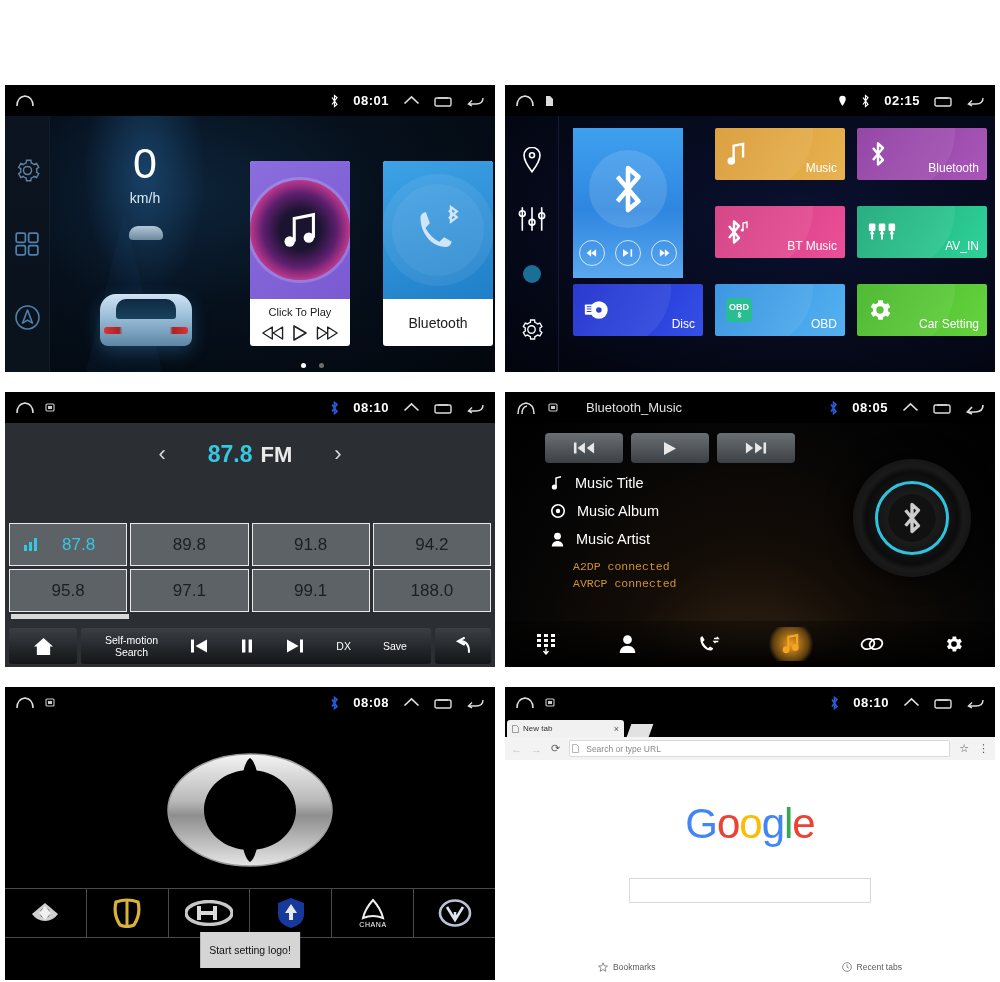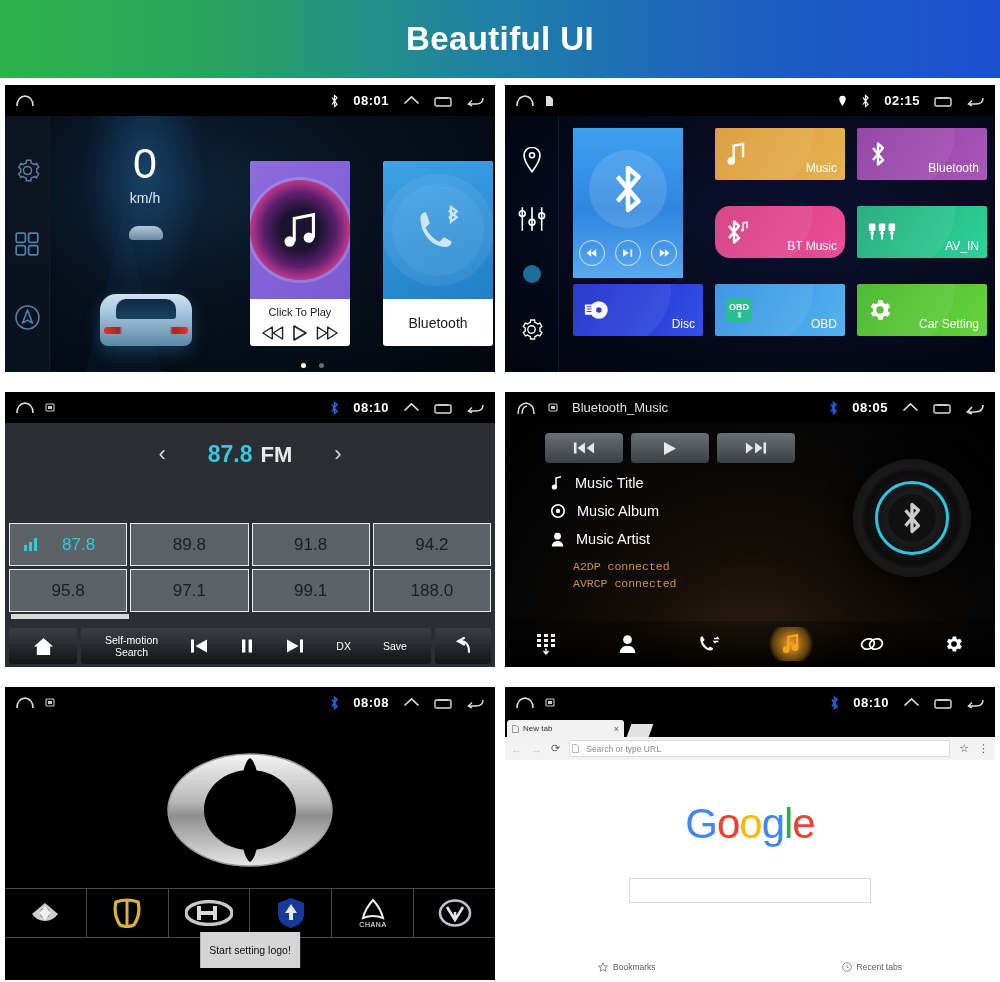--- a/index.html
+++ b/index.html
@@ -35,21 +35,21 @@
   
   .statusbar {
     position:absolute; left:0; top:0; width:100%; height:31px;
     background:#000; display:flex; align-items:center;
     padding:0 10px; color:#e8e8e8; font-size:12px; z-index:9;
   }
   .sb-left { display:flex; align-items:center; gap:10px; }
   .sb-right { margin-left:auto; display:flex; align-items:center; gap:14px; }
   .sb-time { font-size:13px; font-weight:700; color:#fff; letter-spacing:.5px; }
   .ico { display:inline-block; line-height:0; }
-  .sb-title { color:#e0e0e0; font-size:13px; margin-left:4px; }
+  .sb-title { color:#e0e0e0; font-size:13px; margin-left:18px; }
 
   
   .c1-body { position:absolute; left:0; top:31px; width:100%; height:256px;
     background: radial-gradient(ellipse at 38% 30%, #0d2338 0%, #06101c 45%, #03070d 100%); }
   .side-rail { position:absolute; left:0; top:0; width:45px; height:100%;
     background: linear-gradient(180deg,#0b1420,#0a121c); border-right:1px solid #121c2a;
     display:flex; flex-direction:column; align-items:center; justify-content:space-around; padding:18px 0; }
   .rail-ic { opacity:.85; }
   .road { position:absolute; left:45px; top:0; width:190px; height:100%;
      background: radial-gradient(ellipse at 50% 22%, rgba(40,110,170,.45) 0%, rgba(10,30,55,.15) 45%, rgba(0,0,0,0) 72%); }
@@ -180,23 +180,20 @@
   .ntp-foot { position:absolute; left:0; bottom:8px; width:100%;
     display:flex; justify-content:space-around; font-size:8.5px; color:#5a5a5a; }
   .ntp-foot div { display:flex; align-items:center; gap:5px; }
   svg { display:block; }
 </style>
 </head>
 <body>
 
 <div class="page">
 
-  <div class="banner">
-    <h1>Beautiful UI</h1>
-  </div>
 
   <div class="grid">
 
     <div class="cell c1">
       <div class="statusbar">
         <div class="sb-left">
           <span class="ico">
             <svg width="20" height="13" viewBox="0 0 20 13">
                 <path d="M2 12 Q2 3 10 2 Q18 3 18 12" fill="none" stroke="#ddd" stroke-width="1.6"></path>
               </svg>
@@ -414,21 +411,21 @@
 
         <div class="tile" style="left:352px;top:12px;background:linear-gradient(120deg,#8d3aa0,#a957b8);">
           <span class="t-ic">
             <svg width="22" height="28" viewBox="0 0 20 28">
                 <path d="M5 8 L15 20 L10 24.5 L10 3.5 L15 8 L5 20" fill="none" stroke="#fff" stroke-width="2.4" stroke-linejoin="round"></path>
               </svg>
           </span>
           <span class="t-lb">Bluetooth</span>
         </div>
 
-        <div class="tile" style="left:210px;top:90px;background:linear-gradient(120deg,#d33a80,#ea4f97);border-radius:15px;">
+        <div class="tile" style="left:210px;top:90px;background:linear-gradient(120deg,#d33a80,#ea4f97);">
           <span class="t-ic">
             <svg width="26" height="28" viewBox="0 0 26 28">
                 <path d="M4 8 L14 20 L9 24.5 L9 3.5 L14 8 L4 20" fill="none" stroke="#fff" stroke-width="2.4" stroke-linejoin="round"></path>
                 <path d="M18 12V5l4-.8v6" fill="none" stroke="#fff" stroke-width="1.4"></path>
                 <circle cx="17.3" cy="12" r="1.6" fill="#fff"></circle>
               </svg>
           </span>
           <span class="t-lb">BT Music</span>
         </div>
 

